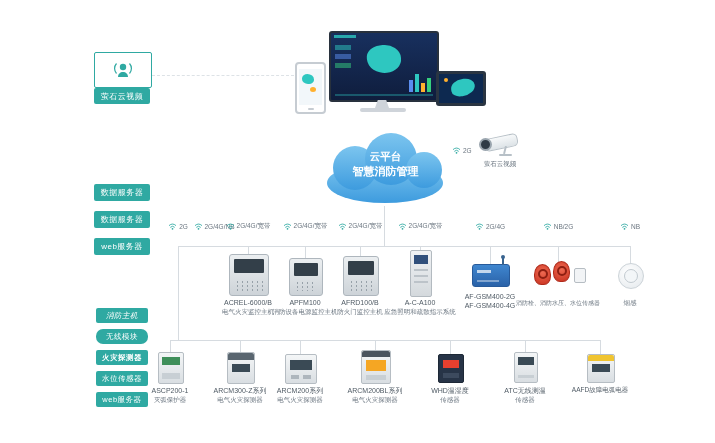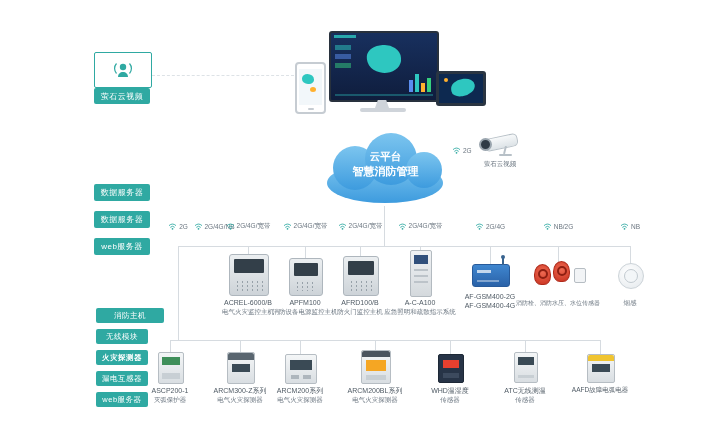--- a/index.html
+++ b/index.html
@@ -75,24 +75,24 @@
       <path d="M6.5 3.5a7.5 7.5 0 0 0 0 10" stroke="#2fa9a2" fill="none" stroke-width="1.2"></path>
       <path d="M19.5 3.5a7.5 7.5 0 0 1 0 10" stroke="#2fa9a2" fill="none" stroke-width="1.2"></path>
     </svg>
   </div>
   <div class="tag" style="left:94px;top:88px;width:56px;height:16px;">萤石云视频</div>
 
   <div class="tag" style="left:94px;top:184px;width:56px;height:17px;">数据服务器</div>
   <div class="tag" style="left:94px;top:211px;width:56px;height:17px;">数据服务器</div>
   <div class="tag" style="left:94px;top:238px;width:56px;height:17px;">web服务器</div>
 
-  <div class="tag" style="left:96px;top:308px;width:68px;height:15px;font-size:7.5px;">消防主机</div>
-  <div class="tag" style="left:96px;top:329px;width:52px;height:15px;font-size:7.5px;">无线模块</div>
+  <div class="tag" style="left:96px;top:308px;width:52px;height:15px;font-size:7.5px;font-style:italic;">消防主机</div>
+  <div class="tag" style="left:96px;top:329px;width:52px;height:15px;font-size:7.5px;border-radius:7px;">无线模块</div>
   <div class="tag" style="left:96px;top:350px;width:52px;height:15px;font-size:7.5px;font-weight:bold;">火灾探测器</div>
-  <div class="tag" style="left:96px;top:371px;width:52px;height:15px;font-size:7.5px;">漏电互感器</div>
+  <div class="tag" style="left:96px;top:371px;width:52px;height:15px;font-size:7.5px;">水位传感器</div>
   <div class="tag" style="left:96px;top:392px;width:52px;height:15px;font-size:7.5px;">web服务器</div>
 
   <div class="dev" style="left:295px;top:62px;width:27px;height:48px;background:#fff;border:2px solid #c6ccd2;border-radius:4px;">
     <div style="position:absolute;left:2px;right:2px;top:5px;bottom:7px;background:#f2f7fa;">
       <div style="position:absolute;left:3px;top:5px;width:12px;height:10px;background:#2ec7c0;border-radius:50% 60% 45% 55%;"></div>
       <div style="position:absolute;left:11px;top:18px;width:6px;height:5px;background:#ffb02e;border-radius:50%;"></div>
     </div>
     <div style="position:absolute;left:50%;bottom:2px;width:6px;height:2px;margin-left:-3px;background:#c6ccd2;border-radius:2px;"></div>
   </div>
 

